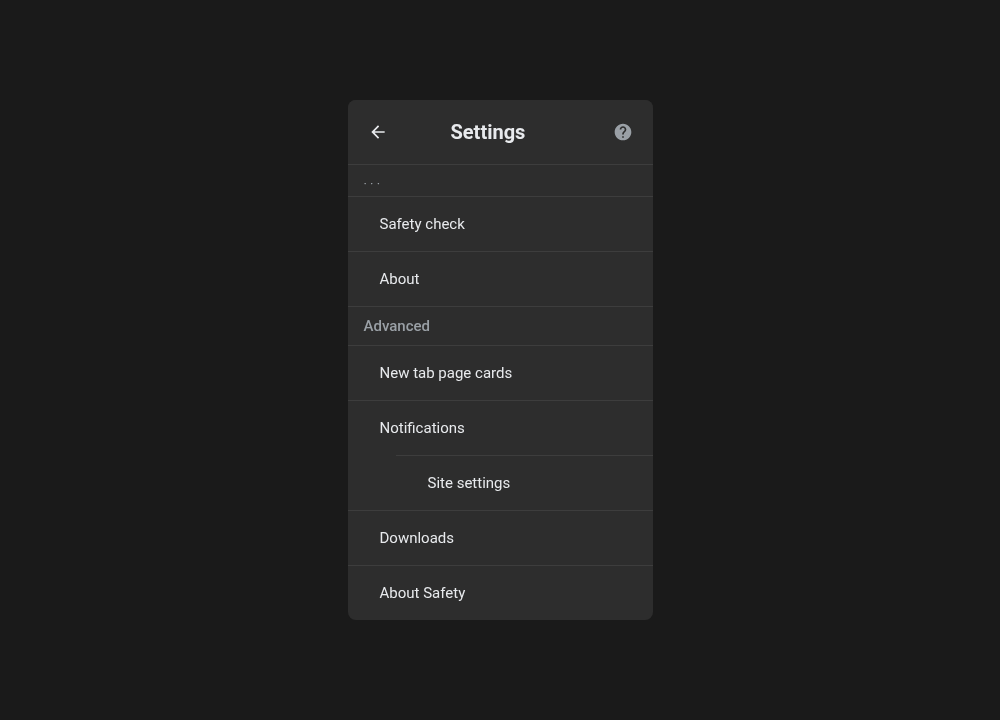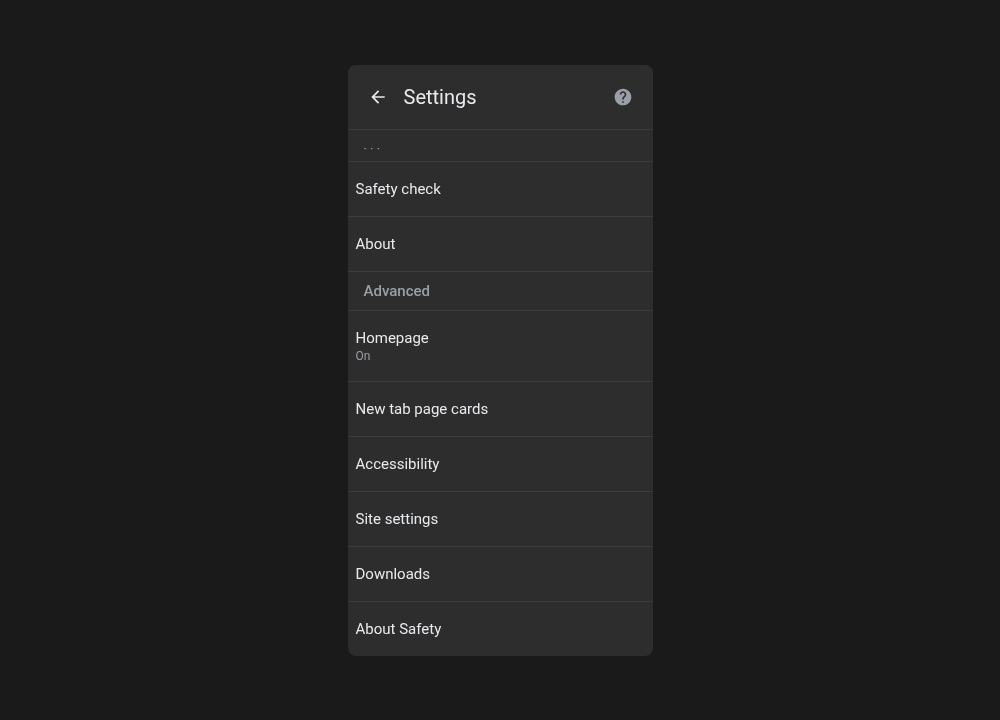--- a/index.html
+++ b/index.html
@@ -50,21 +50,22 @@
       padding: 4px;
       display: flex;
       align-items: center;
       justify-content: center;
       border-radius: 50%;
     }
 
     .settings-title {
       color: #e8eaed;
       font-size: 20px;
-      font-weight: 400;
+      font-weight: 700;
+      margin-left: 47px;
     }
 
     .help-btn {
       background: none;
       border: none;
       cursor: pointer;
       color: #9aa0a6;
       padding: 4px;
       display: flex;
       align-items: center;
@@ -76,21 +77,21 @@
       list-style: none;
     }
 
     .menu-item {
       border-top: 1px solid rgba(255,255,255,0.08);
       cursor: pointer;
       position: relative;
     }
 
     .menu-item-inner {
-      padding: 18px 8px;
+      padding: 18px 32px;
       display: flex;
       flex-direction: column;
       justify-content: center;
     }
 
     .menu-item-label {
       color: #e8eaed;
       font-size: 15px;
       font-weight: 400;
     }
@@ -175,41 +176,35 @@
         <span class="menu-item-label">About</span>
       </div>
     </li>
 
     <li class="menu-item menu-item-advanced">
       <div class="menu-item-inner">
         <span class="menu-item-label" style="color:#9aa0a6; font-size:15px;">Advanced</span>
       </div>
     </li>
 
-    <li class="menu-item">
-      <div class="menu-item-inner">
-        <span class="menu-item-label">Homepage</span>
-        <span class="menu-item-sublabel">On</span>
-      </div>
-    </li>
 
     <li class="menu-item">
       <div class="menu-item-inner">
         <span class="menu-item-label">New tab page cards</span>
       </div>
     </li>
 
 
     <li class="menu-item">
       <div class="menu-item-inner">
-        <span class="menu-item-label">Accessibility</span>
-      </div>
-    </li>
-
-    <li class="menu-item" style="position:relative;">
+        <span class="menu-item-label">Notifications</span>
+      </div>
+    </li>
+
+    <li class="menu-item" style="position:relative;margin-left:48px;">
       <div class="menu-item-inner">
         <span class="menu-item-label">Site settings</span>
       </div>
 
       <div class="arrow-container">
         <svg class="arrow-svg" viewBox="0 0 100 20" fill="none">
           <line x1="100" y1="10" x2="10" y2="10" stroke="#3a7fd5" stroke-width="2.5"></line>
           <polygon points="10,10 22,4 22,16" fill="#3a7fd5"></polygon>
         </svg>
       </div>

